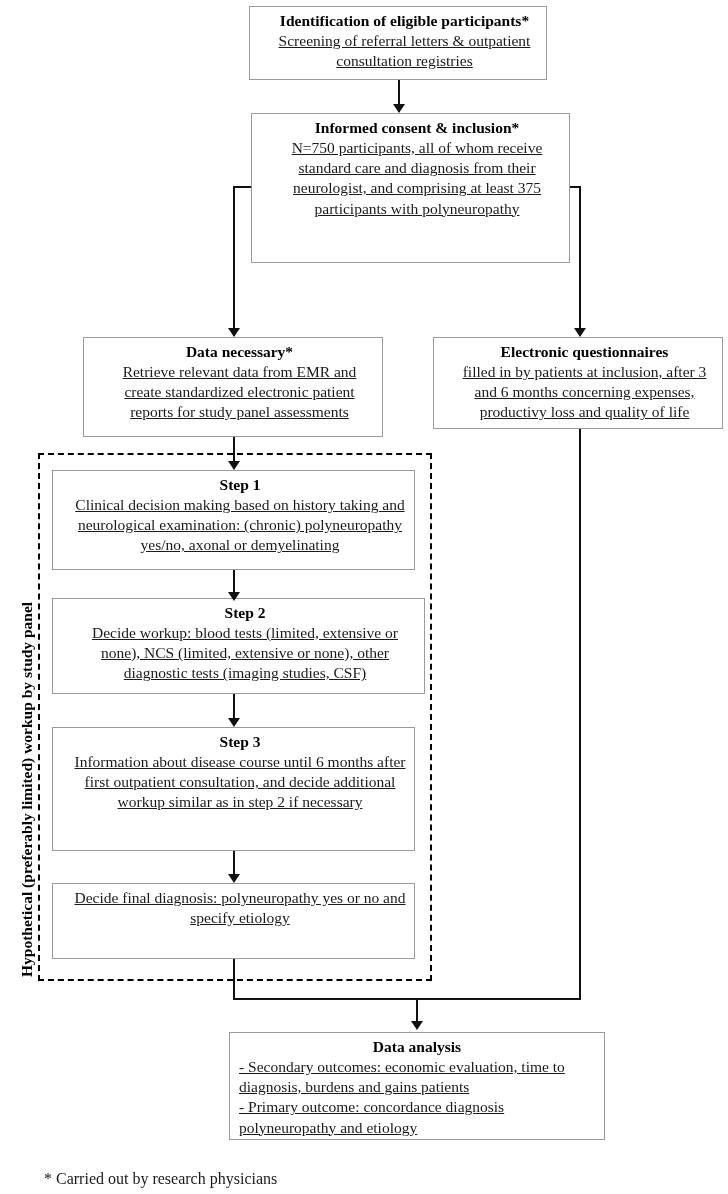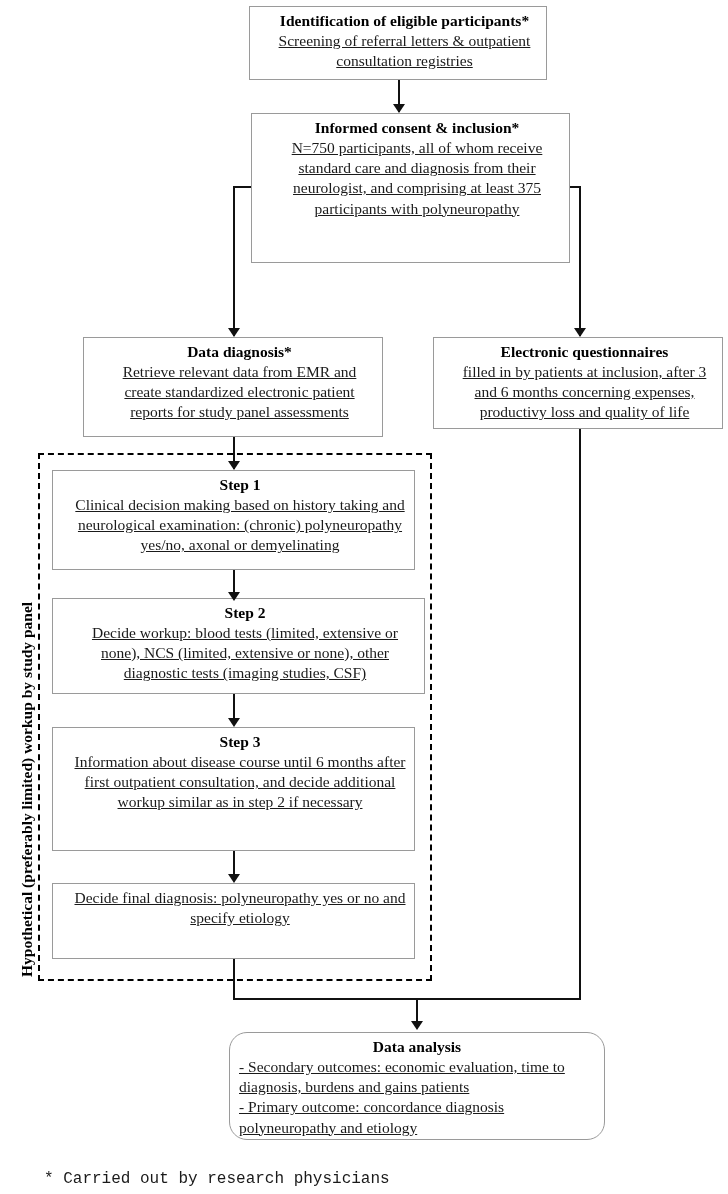--- a/index.html
+++ b/index.html
@@ -96,21 +96,20 @@
     z-index: 5;
   }
 
   
   .footnote {
     position: absolute;
     font-size: 16px;
     color: #1a1a1a;
     white-space: nowrap;
     z-index: 5;
-    font-family: Liberation Mono, monospace;
   }
 </style>
 </head>
 <body>
 
 <div id="canvas">
 
   <div class="dashed-group" style="left:38px; top:453px; width:394px; height:528px;"></div>
 
   <div class="side-label" style="left:18px; top:977px;">Hypothetical (preferably limited) workup by study panel</div>
@@ -151,21 +150,21 @@
     <span class="title">Identification of eligible participants*</span>
     <span class="body">Screening of referral letters &amp; outpatient consultation registries</span>
   </div>
 
   <div class="box" style="left:251px; top:113px; width:319px; height:150px;">
     <span class="title">Informed consent &amp; inclusion*</span>
     <span class="body">N=750 participants, all of whom receive standard care and diagnosis from their neurologist, and comprising at least 375 participants with polyneuropathy</span>
   </div>
 
   <div class="box" style="left:83px; top:337px; width:300px; height:100px;">
-    <span class="title">Data diagnosis*</span>
+    <span class="title">Data necessary*</span>
     <span class="body">Retrieve relevant data from EMR and create standardized electronic patient reports for study panel assessments</span>
   </div>
 
   <div class="box" style="left:433px; top:337px; width:290px; height:92px;">
     <span class="title">Electronic questionnaires</span>
     <span class="body">filled in by patients at inclusion, after 3 and 6 months concerning expenses, productivy loss and quality of life</span>
   </div>
 
   <div class="box" style="left:52px; top:470px; width:363px; height:100px;">
     <span class="title">Step 1</span>
@@ -179,21 +178,21 @@
 
   <div class="box" style="left:52px; top:727px; width:363px; height:124px;">
     <span class="title">Step 3</span>
     <span class="body">Information about disease course until 6 months after first outpatient consultation, and decide additional workup similar as in step 2 if necessary</span>
   </div>
 
   <div class="box" style="left:52px; top:883px; width:363px; height:76px;">
     <span class="body">Decide final diagnosis: polyneuropathy yes or no and specify etiology</span>
   </div>
 
-  <div class="box left-align" style="left:229px; top:1032px; width:376px; height:108px; padding-left:9px; padding-right:9px;border-radius:18px;">
+  <div class="box left-align" style="left:229px; top:1032px; width:376px; height:108px; padding-left:9px; padding-right:9px;">
     <span class="title">Data analysis</span>
     <span class="body">- Secondary outcomes: economic evaluation, time to diagnosis, burdens and gains patients</span>
     <span class="body">- Primary outcome: concordance diagnosis polyneuropathy and etiology</span>
   </div>
 
   <div class="footnote" style="left:44px; top:1170px;">* Carried out by research physicians</div>
 
 </div>
 
 </body></html>

